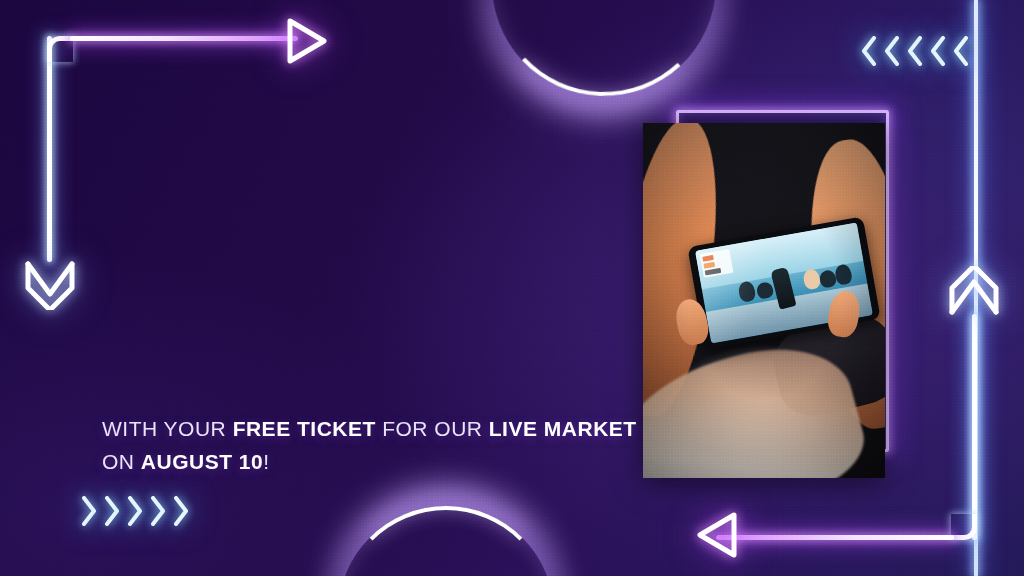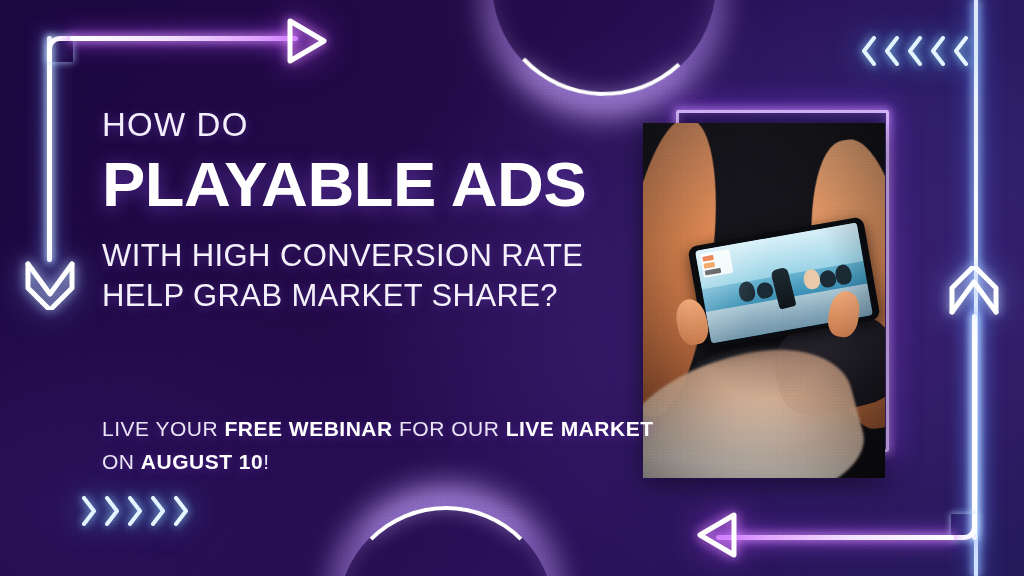--- a/index.html
+++ b/index.html
@@ -334,28 +334,20 @@
         </div>
         <div class="ph-glare"></div>
       </div>
     </div>
 
     <div class="ph-finger ph-f1"></div>
     <div class="ph-finger ph-f2"></div>
     <div class="ph-vignette"></div>
   </div>
 
-  <div class="copy">
-    <div class="kicker">HOW DO</div>
-    <div class="headline">PLAYABLE ADS</div>
-    <div class="subline">
-      <div>WITH HIGH CONVERSION RATE</div>
-      <div>HELP GRAB MARKET SHARE?</div>
-    </div>
-  </div>
 
   <div class="cta">
-    <span>LIVE YOUR </span><b>FREE WEBINAR</b><span> FOR OUR </span><b>LIVE MARKET</b><br>
+    <span>WITH YOUR </span><b>FREE TICKET</b><span> FOR OUR </span><b>LIVE MARKET</b><br>
     <span>ON </span><b>AUGUST 10</b><span>!</span>
   </div>
 
   <div class="grain"></div>
 </div>
 
 </body></html>

